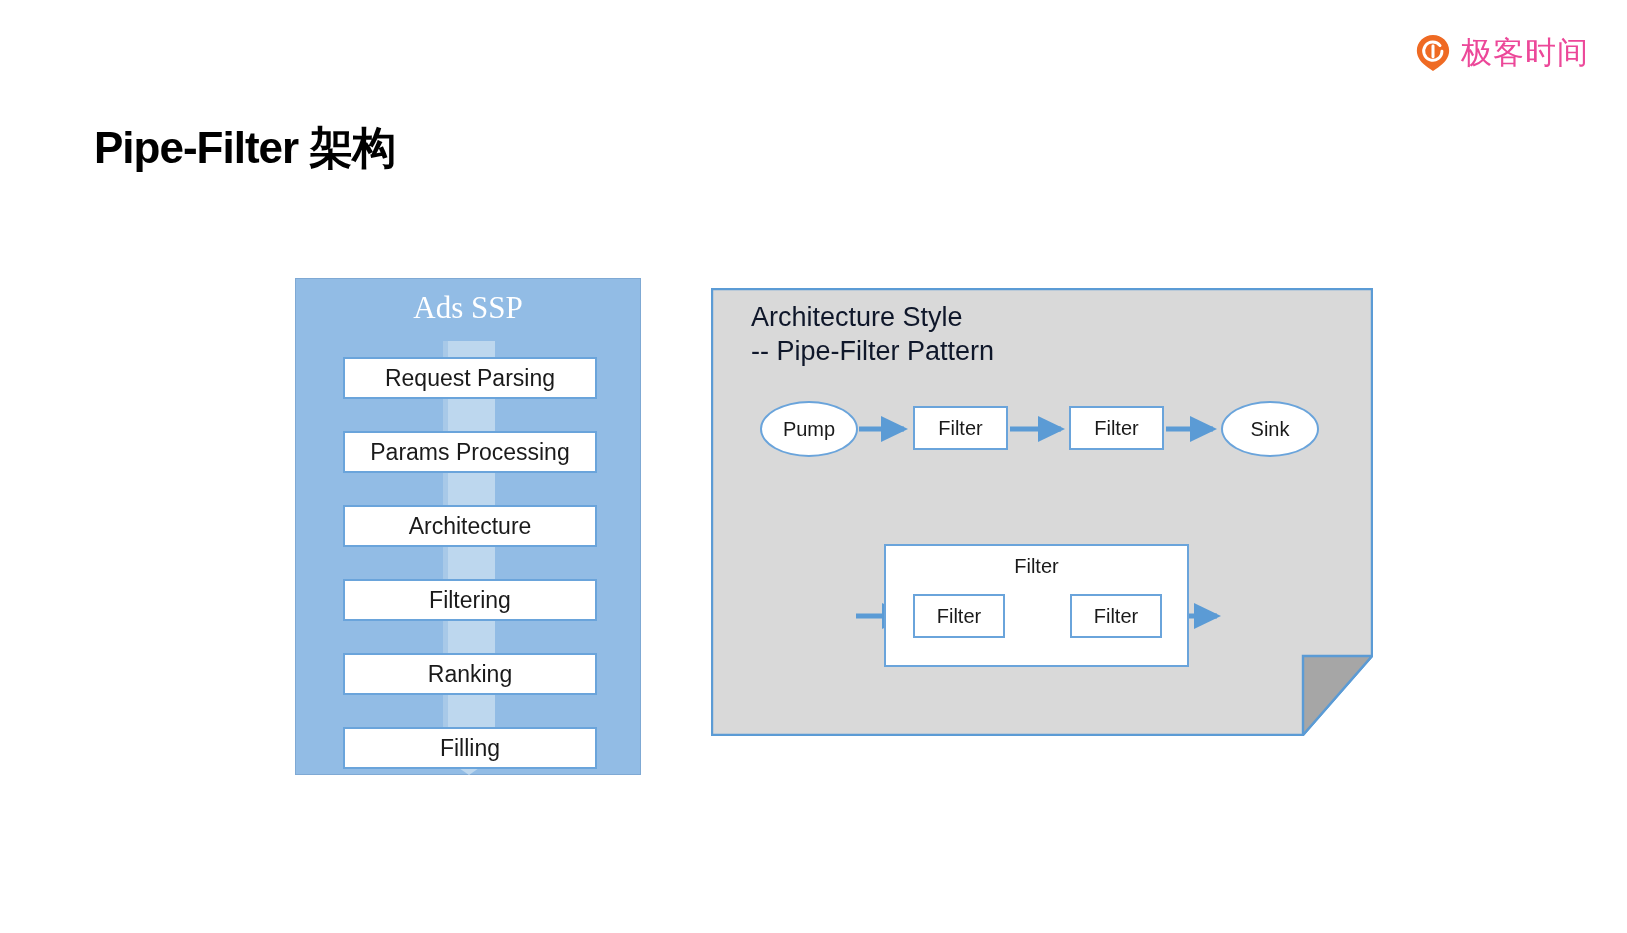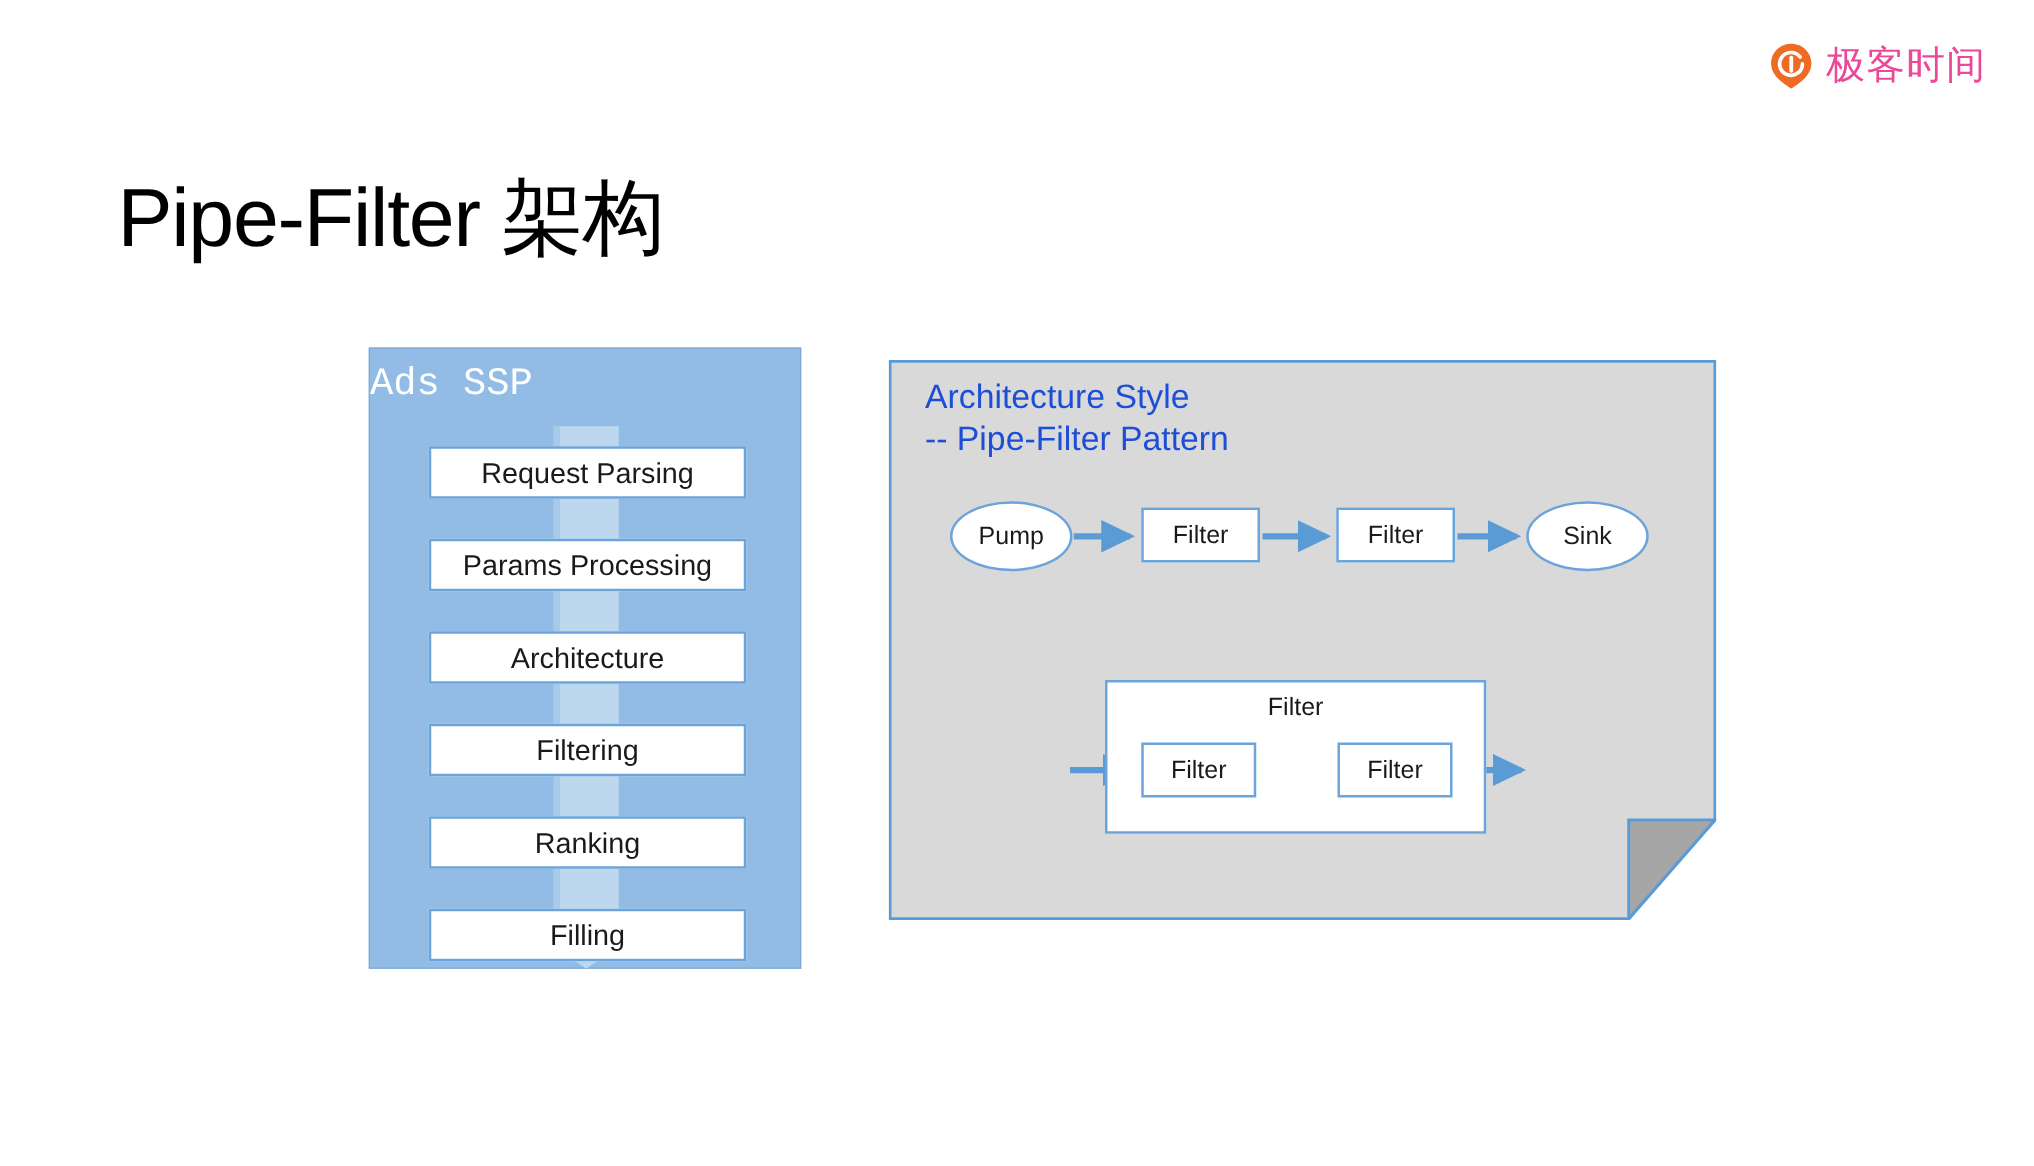--- a/index.html
+++ b/index.html
@@ -36,49 +36,49 @@
     color: #ec4899;
     letter-spacing: 1px;
     font-family: "DejaVu Sans", sans-serif;
   }
 
   
   .slide-title {
     position: absolute;
     left: 94px;
     top: 96px;
-    font-size: 66px;
+    font-size: 44px;
     line-height: 1.05;
     color: #000000;
-    font-weight: 400;
+    font-weight: 700;
     letter-spacing: -1px;
     white-space: nowrap;
   }
 
   
   .ssp-panel {
     position: absolute;
     left: 295px;
     top: 278px;
     width: 346px;
     height: 497px;
     background: #92bce5;
     border: 1px solid #7fa9d4;
     box-sizing: border-box;
   }
   .ssp-title {
     position: absolute;
     top: 10px;
     left: 0;
     width: 100%;
-    text-align: left;
+    text-align: center;
     color: #ffffff;
     font-size: 31px;
     line-height: 1.2;
-    font-family: Liberation Mono, monospace;
+    font-family: Liberation Serif, serif;
   }
   
   .ssp-pipe {
     position: absolute;
     left: 147px;
     top: 62px;
     width: 52px;
     height: 400px;
     background: #bdd7ee;
     border-left: 5px solid #a8c9e8;
@@ -126,25 +126,25 @@
   }
   .arch-panel svg {
     position: absolute;
     inset: 0;
     width: 100%;
     height: 100%;
     display: block;
   }
   .arch-heading {
     position: absolute;
-    left: 29px;
+    left: 40px;
     top: 13px;
     font-size: 27px;
     line-height: 1.25;
-    color: #1d4ed8;
+    color: #0f172a;
     white-space: nowrap;
   }
   .arch-heading .line2 { display: block; }
 
   
   .node {
     position: absolute;
     background: #ffffff;
     border: 2px solid #6aa4db;
     box-sizing: border-box;

